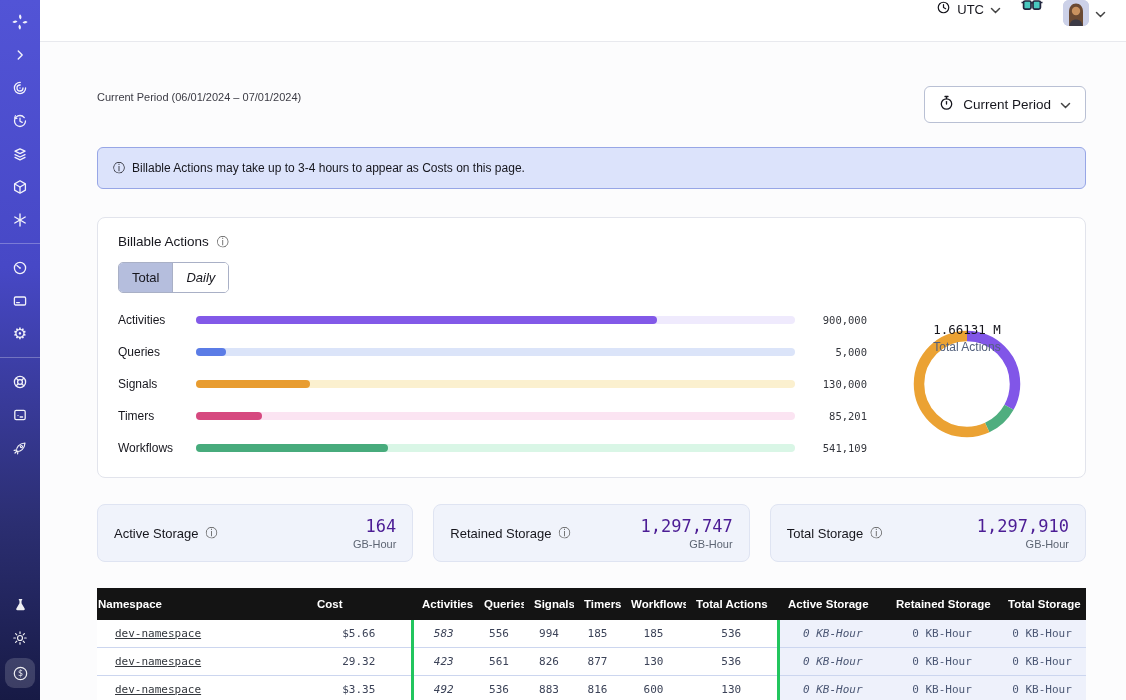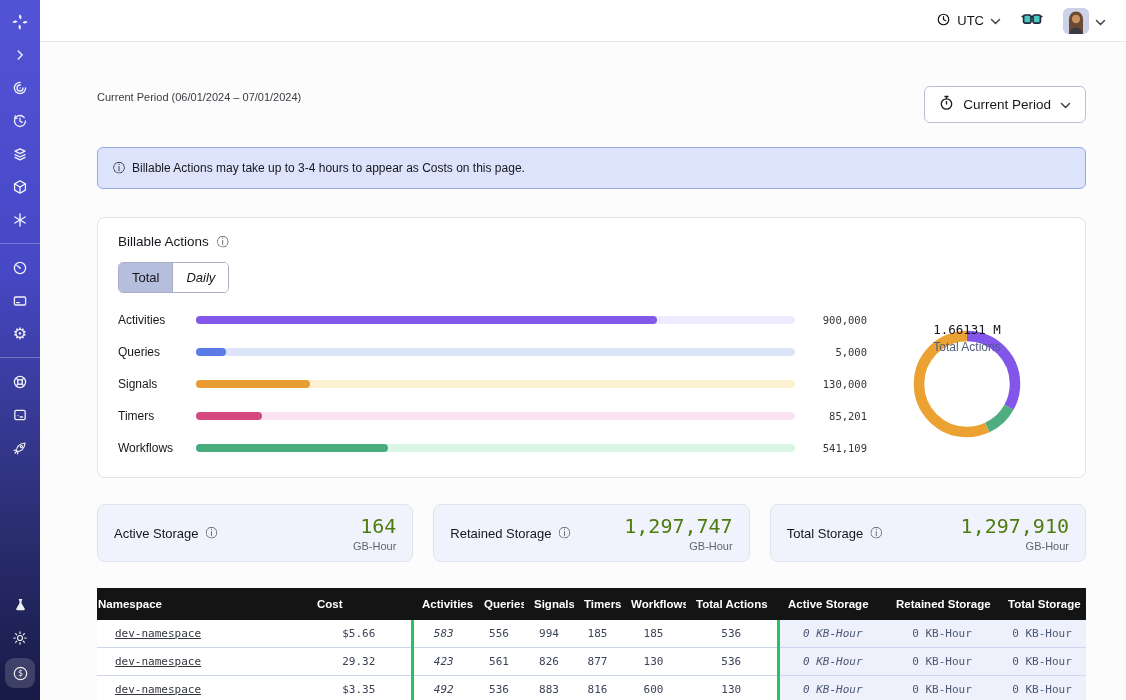--- a/index.html
+++ b/index.html
@@ -23,21 +23,21 @@
   .sb-icon svg { display:block; }
   .sb-divider { width:40px; height:1px; background:rgba(255,255,255,.28); margin:3px 0; flex:0 0 auto; }
   .sb-spacer { flex:1 1 auto; }
   .sb-active { background:rgba(255,255,255,.17); border-radius:9px; width:30px; height:30px; }
   .gear-glyph { font-size:16px; line-height:1; color:#fff; }
 
   
   .main { flex:1; display:flex; flex-direction:column; min-width:0; }
   .topbar {
     height:42px; flex:0 0 42px; background:#fff; border-bottom:1px solid #e8e9ee;
-    display:flex; align-items:center; justify-content:flex-end; gap:20px; padding:0 20px;
+    display:flex; align-items:flex-start; justify-content:flex-end; gap:20px; padding:0 20px;
   }
   .tz-btn { display:flex; align-items:center; gap:6px; font-size:13px; color:#16161d; cursor:pointer; }
   .icon-btn { display:flex; align-items:center; cursor:pointer; }
   .avatar-wrap { display:flex; align-items:center; gap:6px; cursor:pointer; }
   .avatar { width:26px; height:26px; border-radius:6px; overflow:hidden; background:#ccd1e8; }
 
   .content { flex:1; background:#fcfcfd; padding:20px 40px 0 57px; overflow:hidden; }
 
   .page-head { display:flex; justify-content:space-between; align-items:flex-start; margin-top:22px; }
   .page-title { font-size:26px; font-weight:700; margin:0; letter-spacing:.2px; }
@@ -81,21 +81,21 @@
   .donut-label { font-size:12px; color:#52607c; margin-top:3px; }
 
   
   .storage-row { display:flex; gap:20px; margin-top:26px; }
   .storage-card {
     flex:1; background:#f0f3fb; border:1px solid #dfe4f2; border-radius:8px;
     height:58px; display:flex; align-items:center; justify-content:space-between; padding:0 16px;
   }
   .storage-label { font-size:13px; display:flex; align-items:center; gap:7px; color:#16161d; }
   .storage-value-wrap { text-align:right; }
-  .storage-value { font-size:20px; color:#4d7c0f; }
+  .storage-value { font-size:17px; color:#4c1d95; }
   .storage-unit { font-size:11px; color:#5d6573; margin-top:2px;text-align:right; }
 
   
   .usage-table { margin-top:26px; width:100%; border-collapse:collapse; table-layout:fixed; }
   .usage-table th {
     background:#141414; color:#fff; font-size:11.5px; font-weight:700;
     padding:10px 10px; text-align:left; white-space:nowrap; overflow:hidden;
   }
   .usage-table th.c0 { text-align:left; padding-left:1px; }
   .usage-table td {

